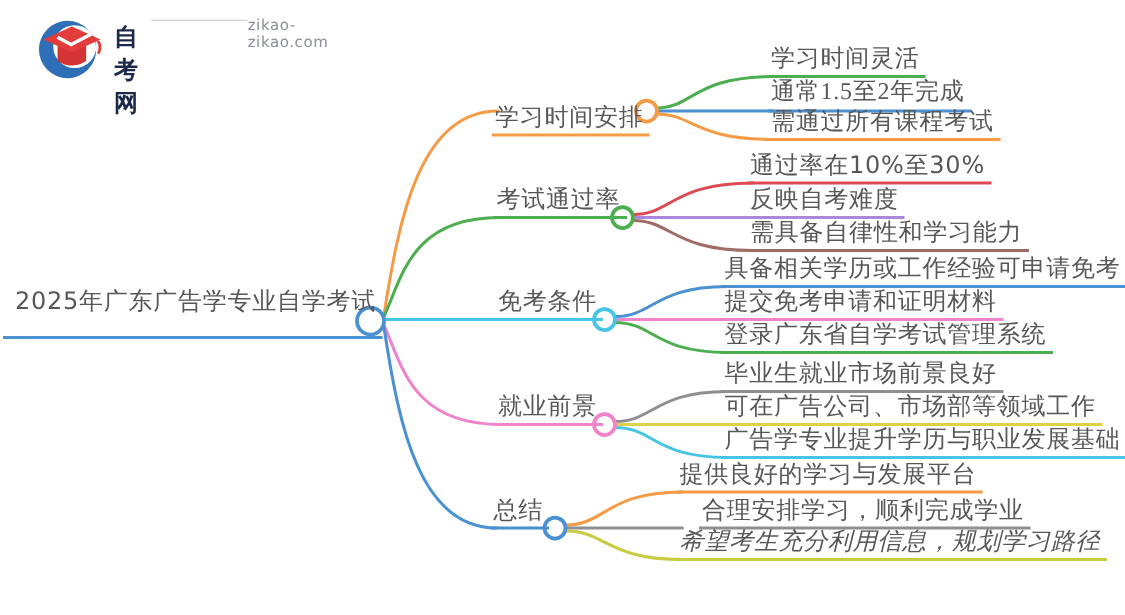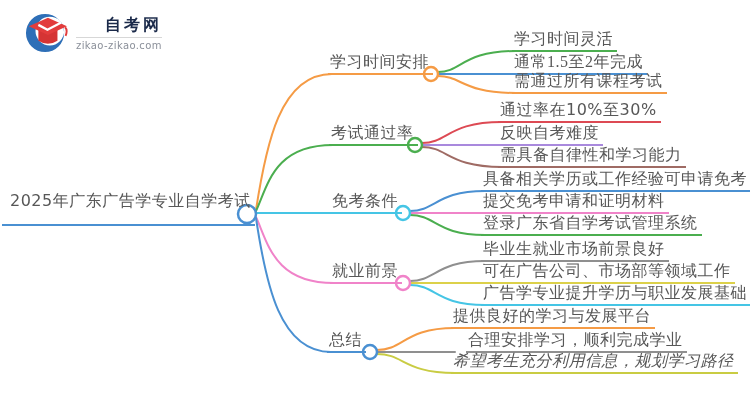--- a/index.html
+++ b/index.html
@@ -10,21 +10,21 @@
   #wires{position:absolute;left:0;top:0;z-index:1;}
   .node{
     position:absolute;z-index:2;font-size:16px;line-height:20px;color:#575757;
     padding:0 4px 1px 2px;border-bottom:2px solid #ccc;white-space:nowrap;
     letter-spacing:0.5px;
   }
   .title{padding:0 4px 13px 8px;}
   
   .logo{position:absolute;left:24px;top:12px;z-index:3;display:flex;align-items:flex-start;}
   .logo-icon{width:44px;height:42px;margin-right:8px;}
-  .logo-text-block{display:flex;flex-direction:column;text-align:right;}
+  .logo-text-block{display:flex;}
   .logo-name{font-size:16px;font-weight:bold;color:#1B2A4A;letter-spacing:3px;line-height:22px;margin-top:2px;}
   .logo-divider{height:1px;background:#d7d7d7;margin:1px 0 2px 0;width:100%;}
   .logo-domain{font-size:10px;color:#8A8F99;letter-spacing:0.4px;}
 </style>
 </head>
 <body>
 
 <div id="stage">
 
   <div class="logo">
@@ -76,21 +76,21 @@
       <circle cx="431" cy="74" r="7" stroke="#F59B45"></circle>
       <circle cx="415" cy="145" r="7" stroke="#4BAE4F"></circle>
       <circle cx="403" cy="213" r="7" stroke="#45C5E5"></circle>
       <circle cx="403" cy="283" r="7" stroke="#F083C9"></circle>
       <circle cx="370" cy="352" r="7" stroke="#4A90D2"></circle>
     </g>
   </svg>
 
   <span class="node title" style="left: 2px; top: 191px; border-bottom-color: rgb(74, 144, 210);">2025年广东广告学专业自学考试</span>
 
-  <span class="node" style="left: 328px; top: 52px; border-bottom-color: rgb(245, 155, 69); text-align: center;">学习时间安排</span>
+  <span class="node" style="left: 328px; top: 68px; border-bottom-color: rgb(245, 155, 69); text-align: center;">学习时间安排</span>
   <span class="node" style="left: 329px; top: 123px; border-bottom-color: rgb(75, 174, 79);">考试通过率</span>
   <span class="node" style="left: 330px; top: 191px; border-bottom-color: rgb(69, 197, 229);">免考条件</span>
   <span class="node" style="left: 330px; top: 261px; border-bottom-color: rgb(240, 131, 201);">就业前景</span>
   <span class="node" style="left: 327px; top: 330px; border-bottom-color: rgb(74, 144, 210);">总结</span>
 
   <span class="node" style="left: 512px; top: 29px; border-bottom-color: rgb(75, 174, 79);">学习时间灵活</span>
   <span class="node" style="left: 512px; top: 52px; border-bottom-color: rgb(74, 144, 210); font-family: Liberation Serif, serif;">通常1.5至2年完成</span>
   <span class="node" style="left: 512px; top: 71px; border-bottom-color: rgb(245, 155, 69);">需通过所有课程考试</span>
 
   <span class="node" style="left: 498px; top: 100px; border-bottom-color: rgb(221, 74, 84);">通过率在10%至30%</span>

